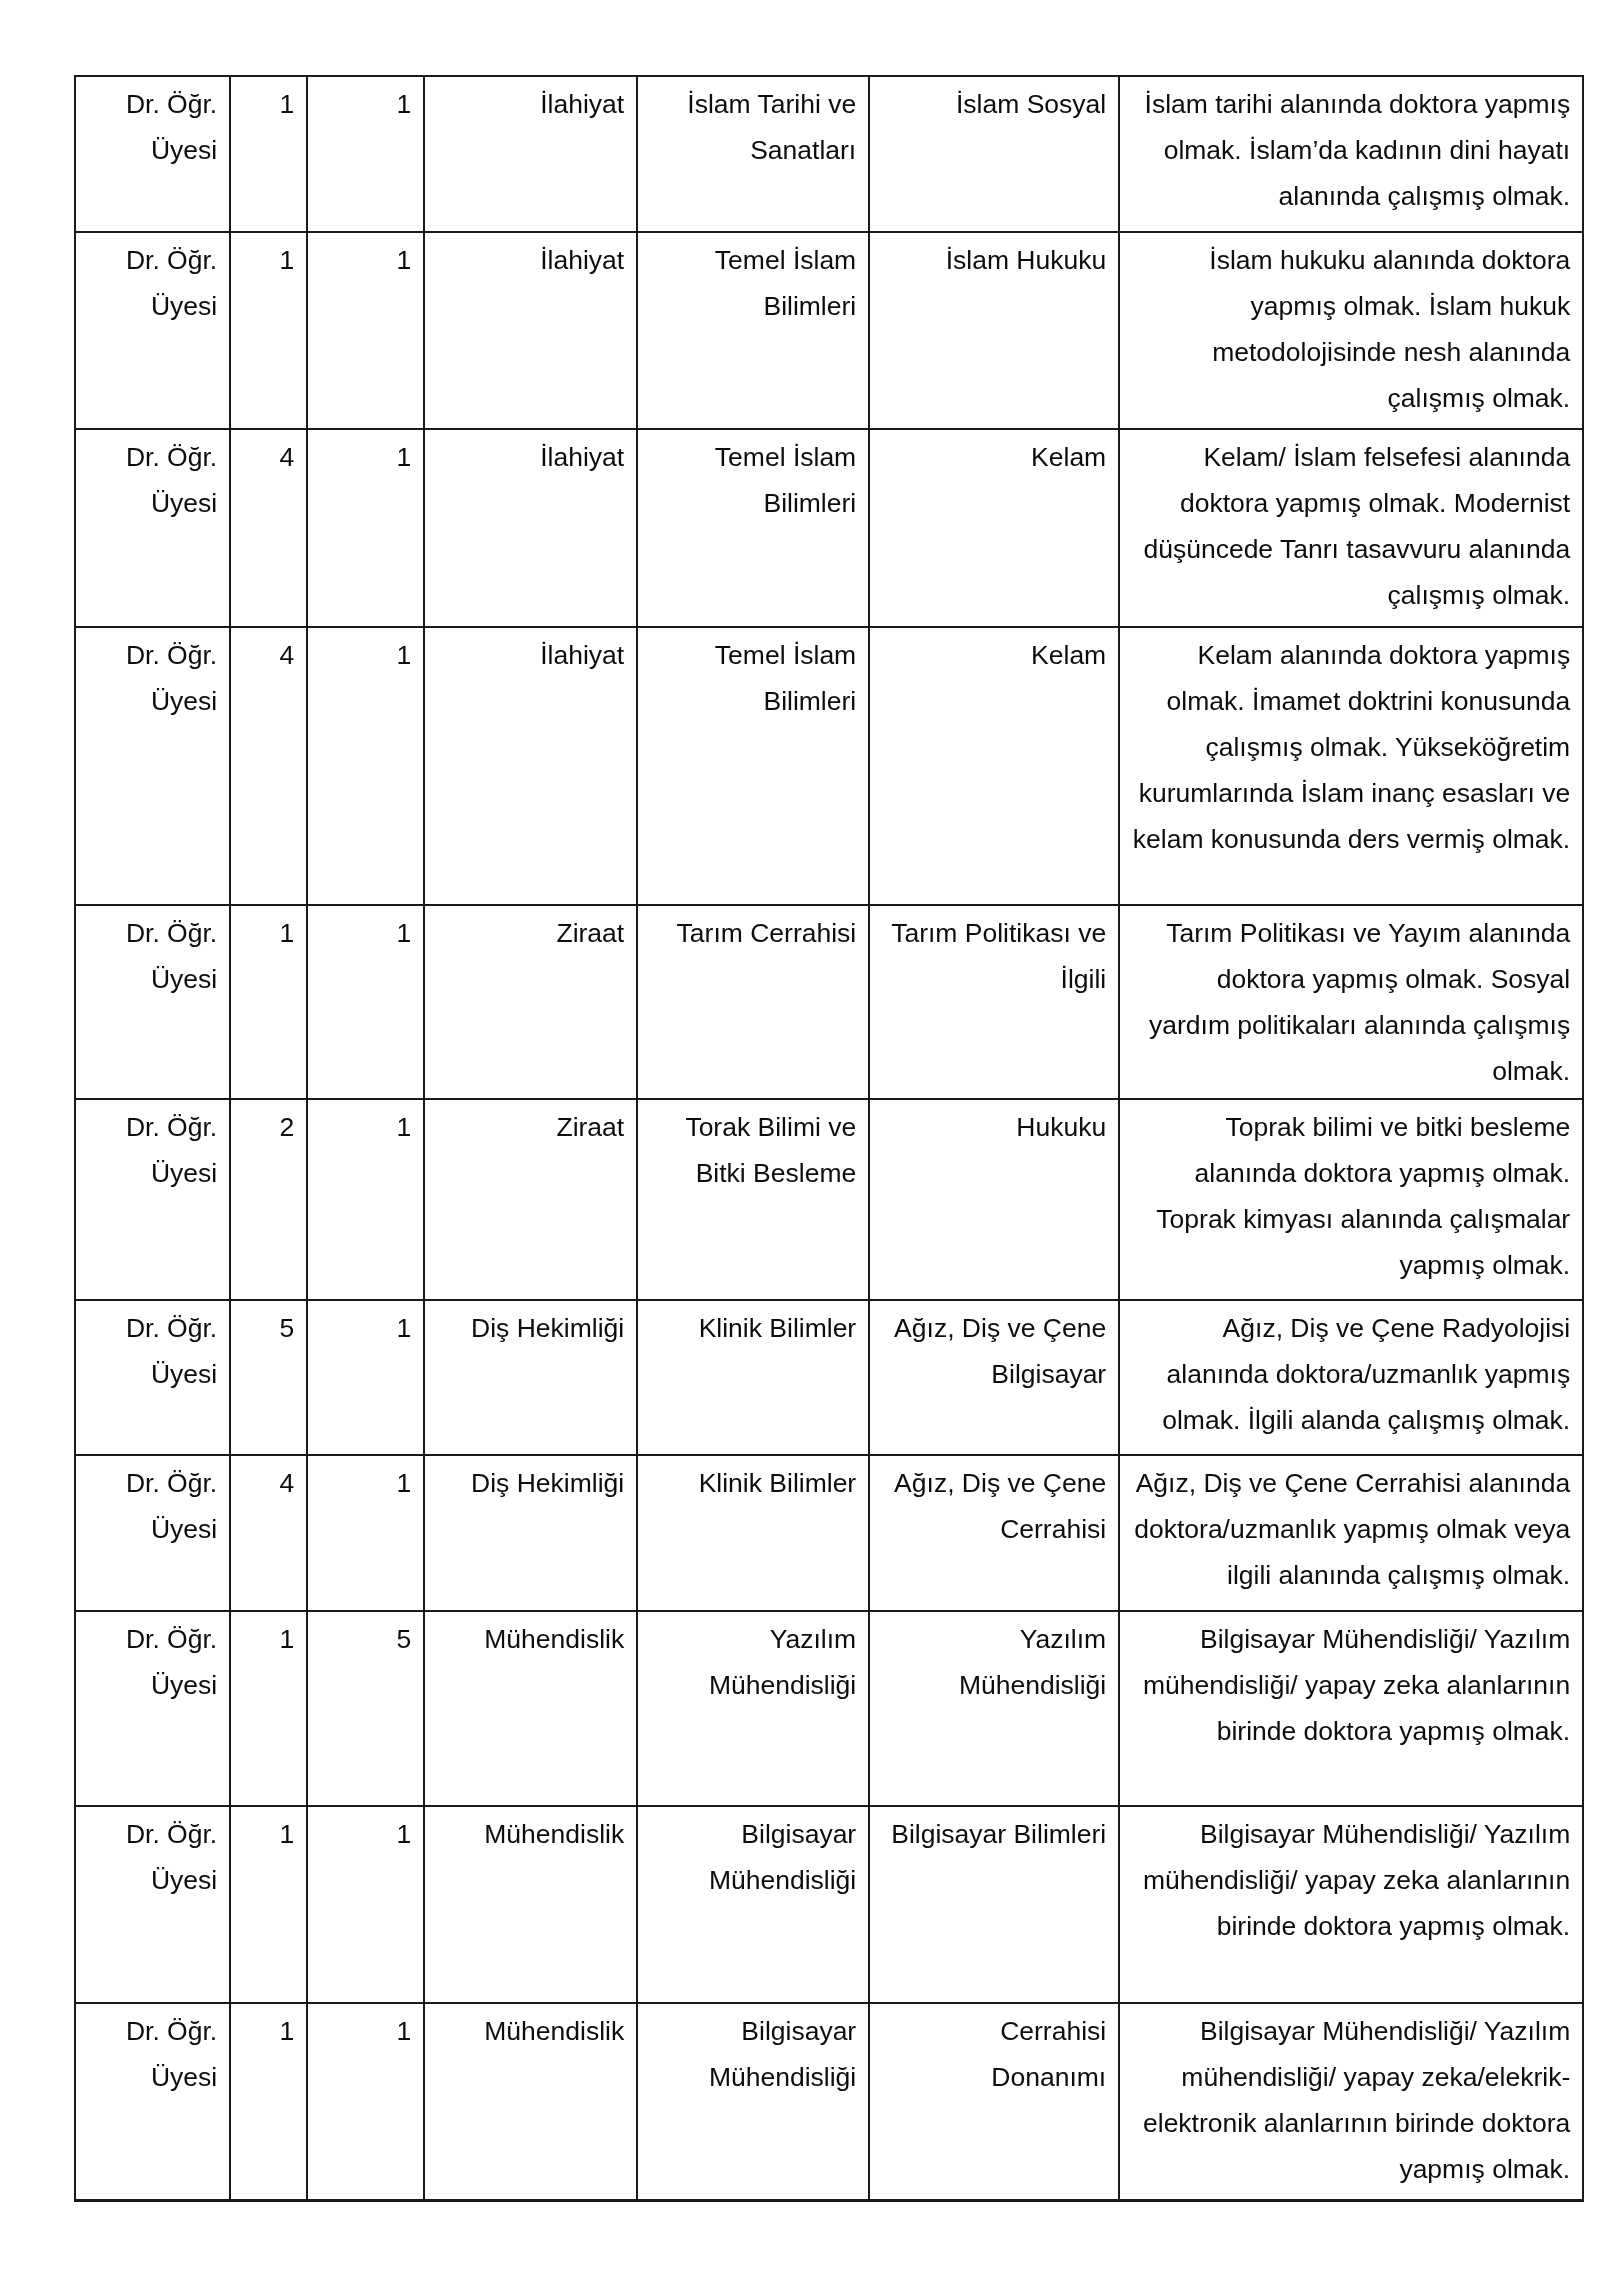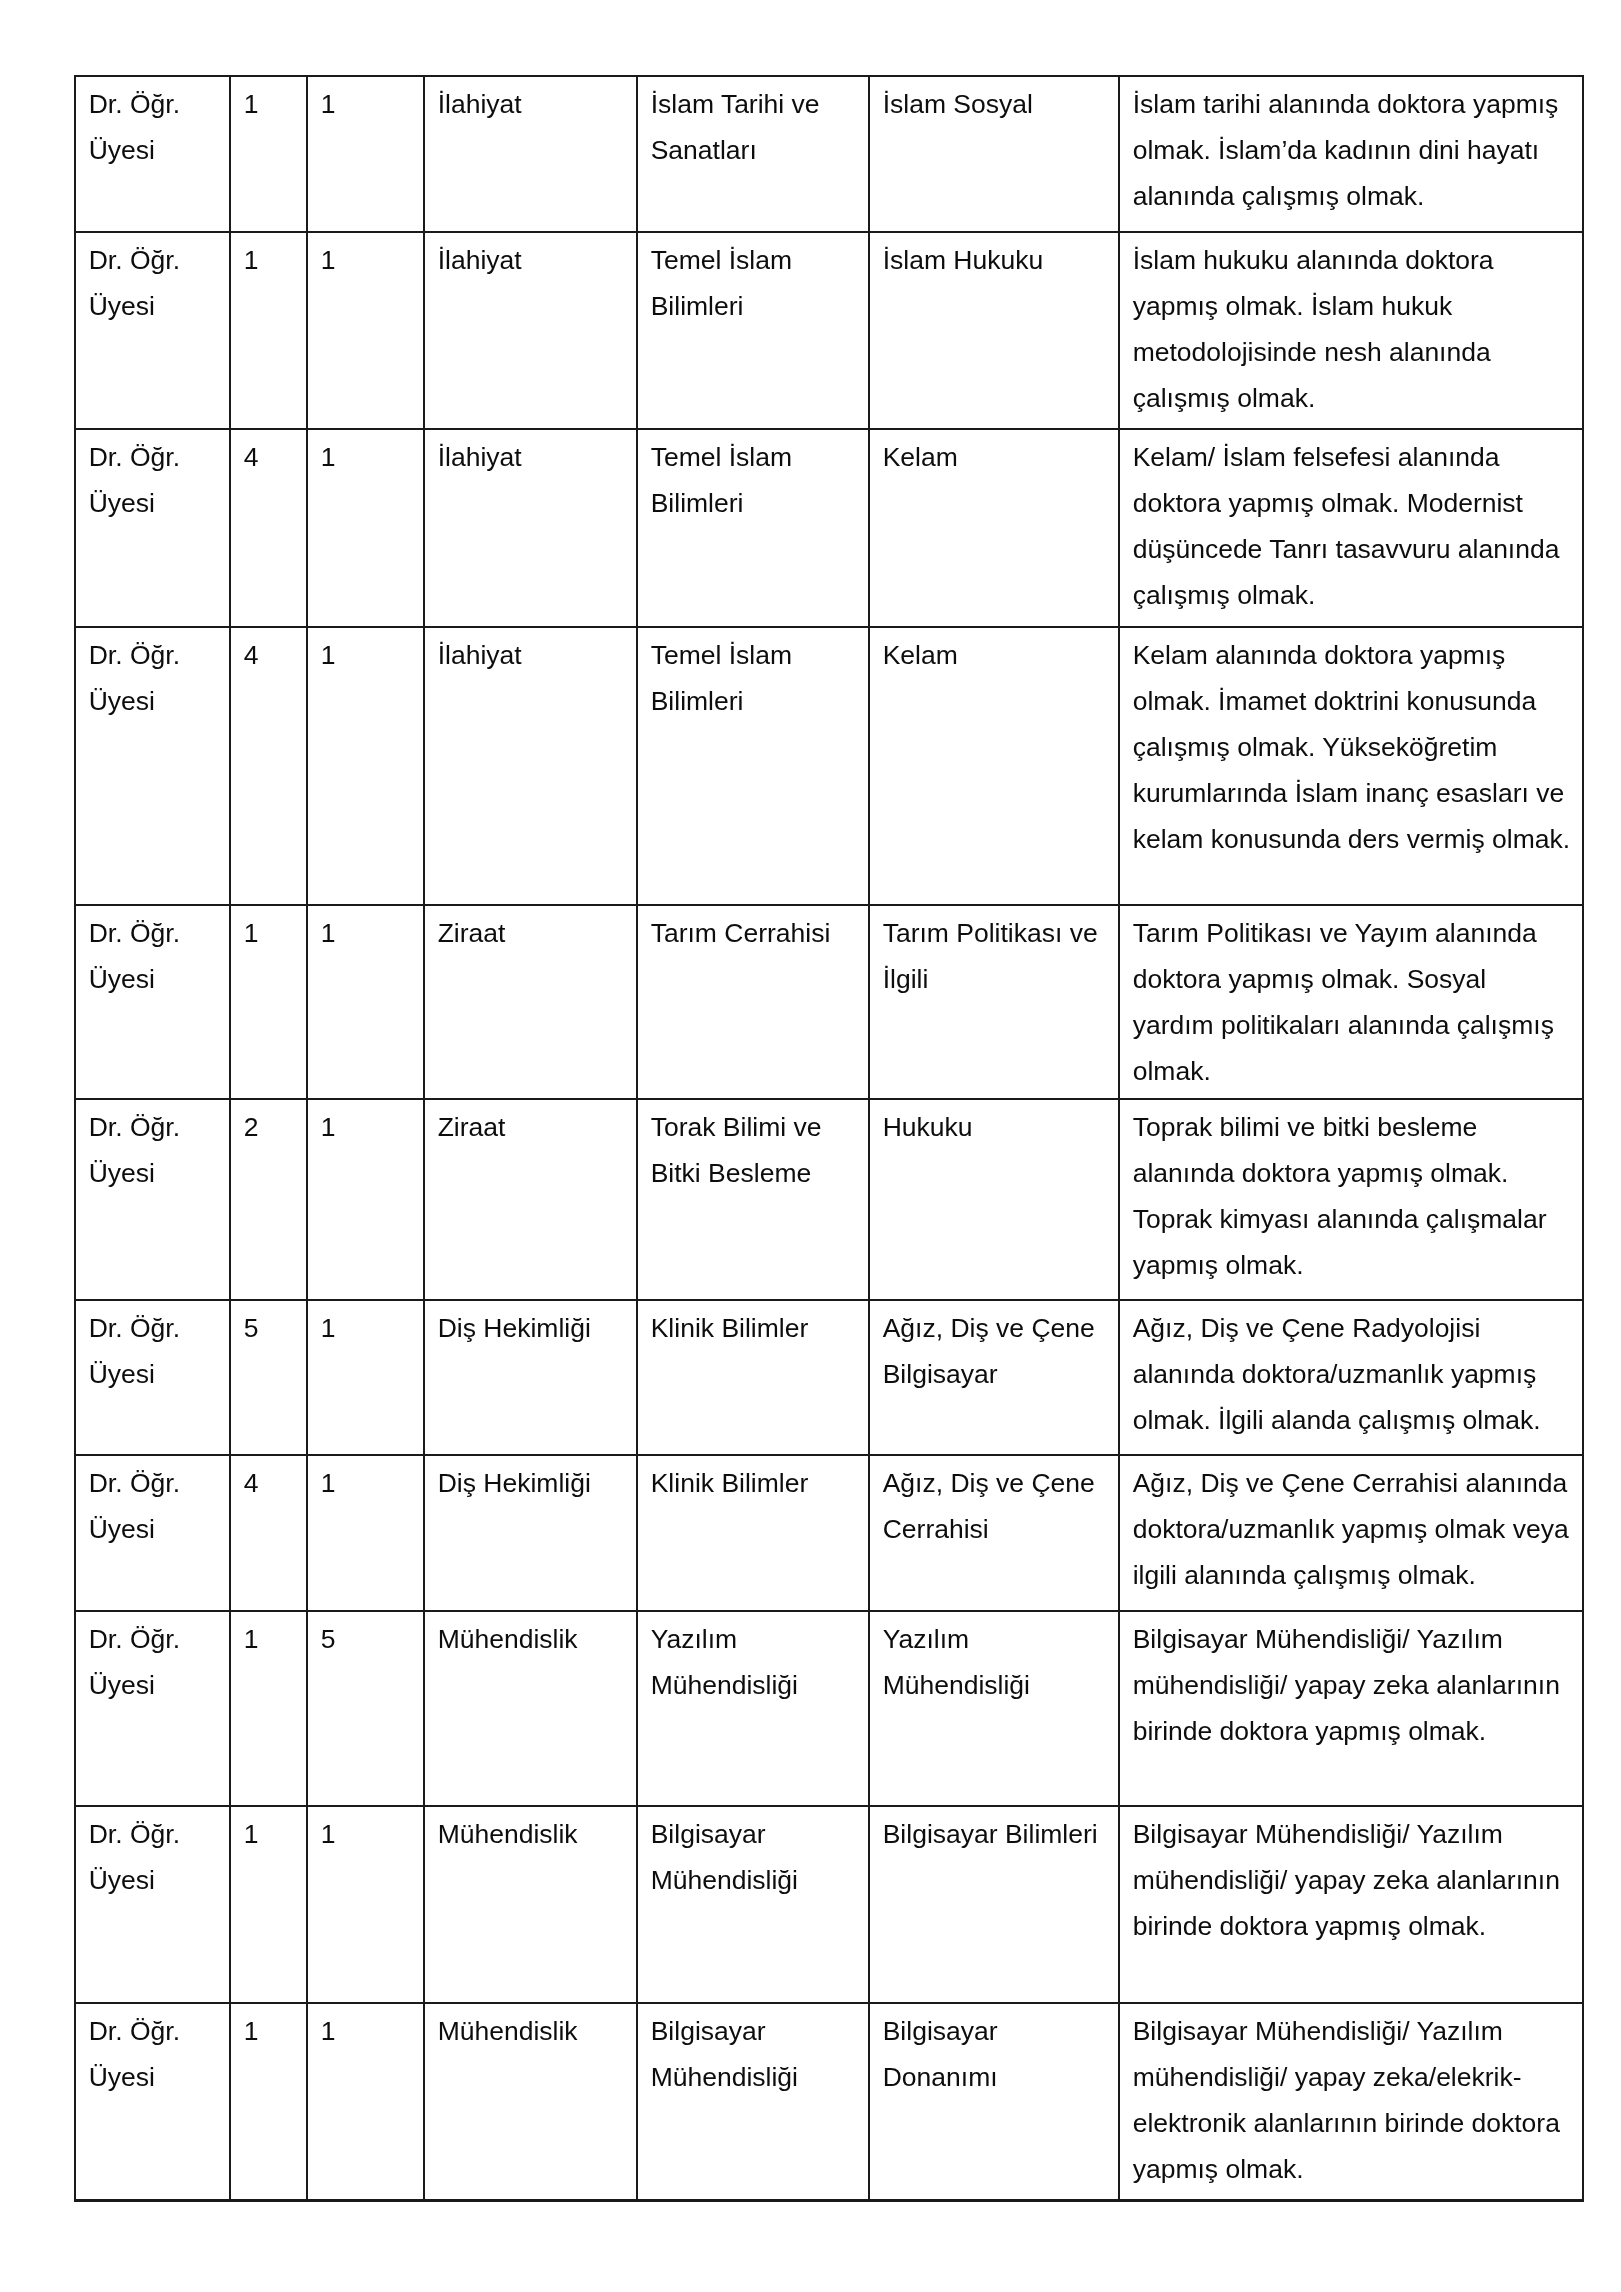--- a/index.html
+++ b/index.html
@@ -31,21 +31,21 @@
   }
   table.vacancy-table td {
     border: 2px solid #1a1a1a;
     vertical-align: top;
     padding: 3.9px 11.8px 3.9px 12.7px;
     font-size: 26.5px;
     line-height: 46px;
     color: #0d0d0d;
     word-wrap: break-word;
   }
-  table.vacancy-table { border-bottom: 3.9px solid #1a1a1a; }
+  table.vacancy-table { border-bottom: 3.9px solid #1a1a1a; text-align: right; }
 
   
   table.vacancy-table tr:nth-child(1)  { height: 156px; }
   table.vacancy-table tr:nth-child(2)  { height: 197px; }
   table.vacancy-table tr:nth-child(3)  { height: 198px; }
   table.vacancy-table tr:nth-child(4)  { height: 278px; }
   table.vacancy-table tr:nth-child(5)  { height: 193px; }
   table.vacancy-table tr:nth-child(6)  { height: 201px; }
   table.vacancy-table tr:nth-child(7)  { height: 155px; }
   table.vacancy-table tr:nth-child(8)  { height: 156px; }
@@ -157,19 +157,19 @@
         <td>Bilgisayar Mühendisliği</td>
         <td>Bilgisayar Bilimleri</td>
         <td>Bilgisayar Mühendisliği/ Yazılım mühendisliği/ yapay zeka alanlarının birinde doktora yapmış olmak.</td>
       </tr>
       <tr>
         <td>Dr. Öğr. Üyesi</td>
         <td>1</td>
         <td>1</td>
         <td>Mühendislik</td>
         <td>Bilgisayar Mühendisliği</td>
-        <td>Bilgisayar Donanımı</td>
+        <td>Cerrahisi Donanımı</td>
         <td>Bilgisayar Mühendisliği/ Yazılım mühendisliği/ yapay zeka/elekrik-elektronik alanlarının birinde doktora yapmış olmak.</td>
       </tr>
     </tbody>
   </table>
 </div>
 
 
 </body></html>

